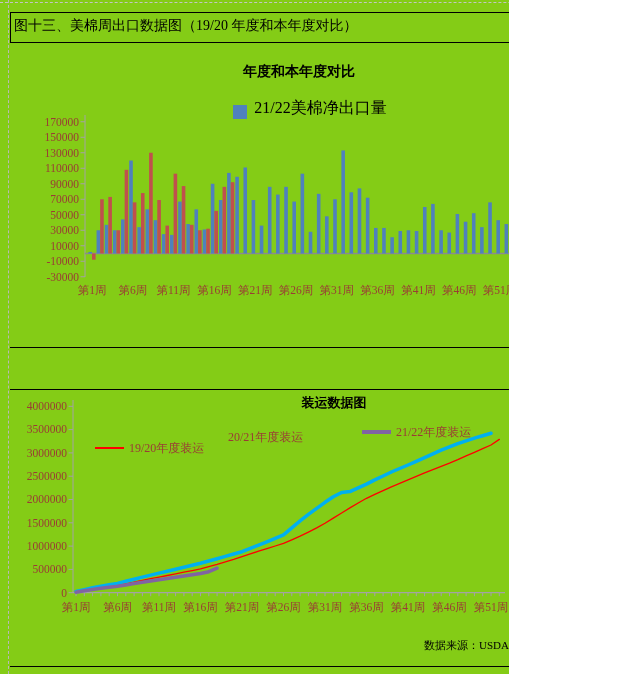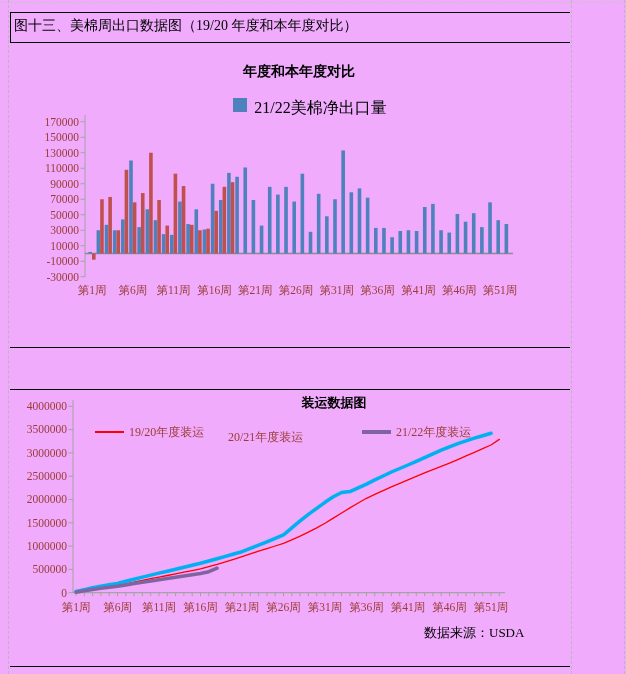--- a/index.html
+++ b/index.html
@@ -1,35 +1,35 @@
 <!DOCTYPE html>
 <html><head>
 <meta charset="utf-8">
 <style>
   html,body{margin:0;padding:0;background:#fff;}
-  #page{position:relative;width:626px;height:674px;background:#f0abfc;overflow:hidden;
+  #page{position:relative;width:509px;height:674px;background:#84cc16;overflow:hidden;
         font-family:"Liberation Serif","DejaVu Serif",serif;}
   .hline{position:absolute;height:0;border-top:1px solid #000;}
   .dashv{position:absolute;width:0;border-left:1px dashed #b8b8b8;}
   .dashh{position:absolute;height:0;border-top:1px dashed #c4c4c4;}
   .vline{position:absolute;width:0;border-left:1px solid #000;}
   #doc-title{position:absolute;left:14px;top:17px;width:548px;font-size:14px;color:#000;}
   .chart-title{position:absolute;text-align:center;font-weight:bold;color:#000;}
   #bar-title{left:85px;top:63px;width:428px;font-size:14px;}
   #line-title{left:73px;top:394px;width:442px;font-size:13px;padding-left:40px;}
   #bar-legend{position:absolute;left:60px;top:98px;width:500px;display:flex;
               justify-content:center;align-items:center;gap:28px;}
-  .bl-item{display:flex;align-items:flex-start;gap:7px;}
+  .bl-item{display:flex;align-items:flex-end;gap:7px;}
   .bl-sw{width:14px;height:14px;display:inline-block;}
   .bl-label{font-size:16px;color:#000;white-space:nowrap;}
   .ll-item{position:absolute;top:424px;height:16px;display:flex;align-items:center;gap:5px;}
   .ll-sw{display:inline-block;width:29px;}
   .ll-label{font-size:12px;white-space:nowrap;}
   svg{position:absolute;left:0;overflow:visible;}
-  #source-note{position:absolute;left:424px;top:624px;font-size:13px;color:#000;}
+  #source-note{position:absolute;left:424px;top:638px;font-size:11px;color:#000;}
   text{font-family:"Liberation Serif","DejaVu Serif",serif;}
 </style>
 </head>
 <body>
 
 <div id="page">
 
   <div class="dashh" style="left:0;top:2px;width:626px;"></div>
   <div class="dashv" style="left:8px;top:0;height:674px;"></div>
   <div class="dashv" style="left:571px;top:0;height:674px;"></div>
@@ -154,21 +154,21 @@
       <text x="296" y="239" text-anchor="middle" font-size="11.5px" fill="#9A3C35">第26周</text>
       <text x="336.8" y="239" text-anchor="middle" font-size="11.5px" fill="#9A3C35">第31周</text>
       <text x="377.6" y="239" text-anchor="middle" font-size="11.5px" fill="#9A3C35">第36周</text>
       <text x="418.4" y="239" text-anchor="middle" font-size="11.5px" fill="#9A3C35">第41周</text>
       <text x="459.2" y="239" text-anchor="middle" font-size="11.5px" fill="#9A3C35">第46周</text>
       <text x="500" y="239" text-anchor="middle" font-size="11.5px" fill="#9A3C35">第51周</text>
     </svg>
 
   <div id="line-title" class="chart-title">装运数据图</div>
   <div id="line-legend-wrap">
-      <span class="ll-item" style="left: 95px;">
+      <span class="ll-item" style="left: 95px; margin-top: 16px;">
         <span class="ll-sw" style="height: 2px; background: rgb(255, 0, 0);"></span>
         <span class="ll-label" style="color: rgb(154, 60, 53);">19/20年度装运</span>
       </span>
       <span class="ll-item" style="left: 228px; flex-direction: column;">
         <span class="ll-sw" style="height: 4px; background: rgb(0, 176, 240);"></span>
         <span class="ll-label" style="color: rgb(154, 60, 53);">20/21年度装运</span>
       </span>
       <span class="ll-item" style="left: 362px;">
         <span class="ll-sw" style="height: 4px; background: rgb(128, 100, 162);"></span>
         <span class="ll-label" style="color: rgb(154, 60, 53); font-family: Liberation Serif, serif;">21/22年度装运</span>

